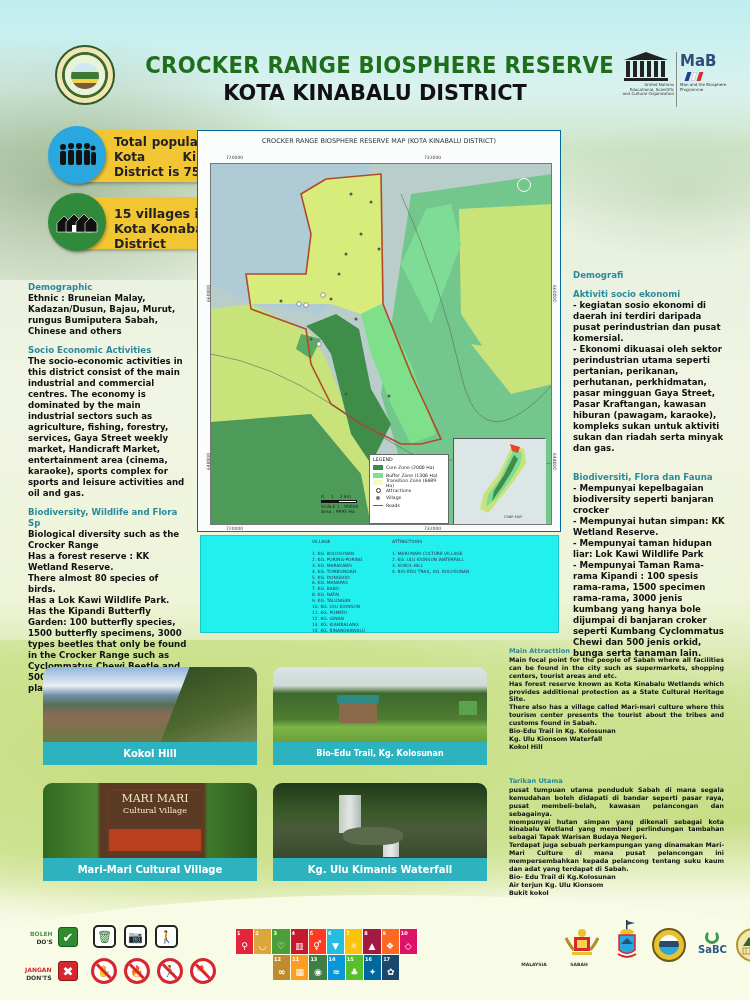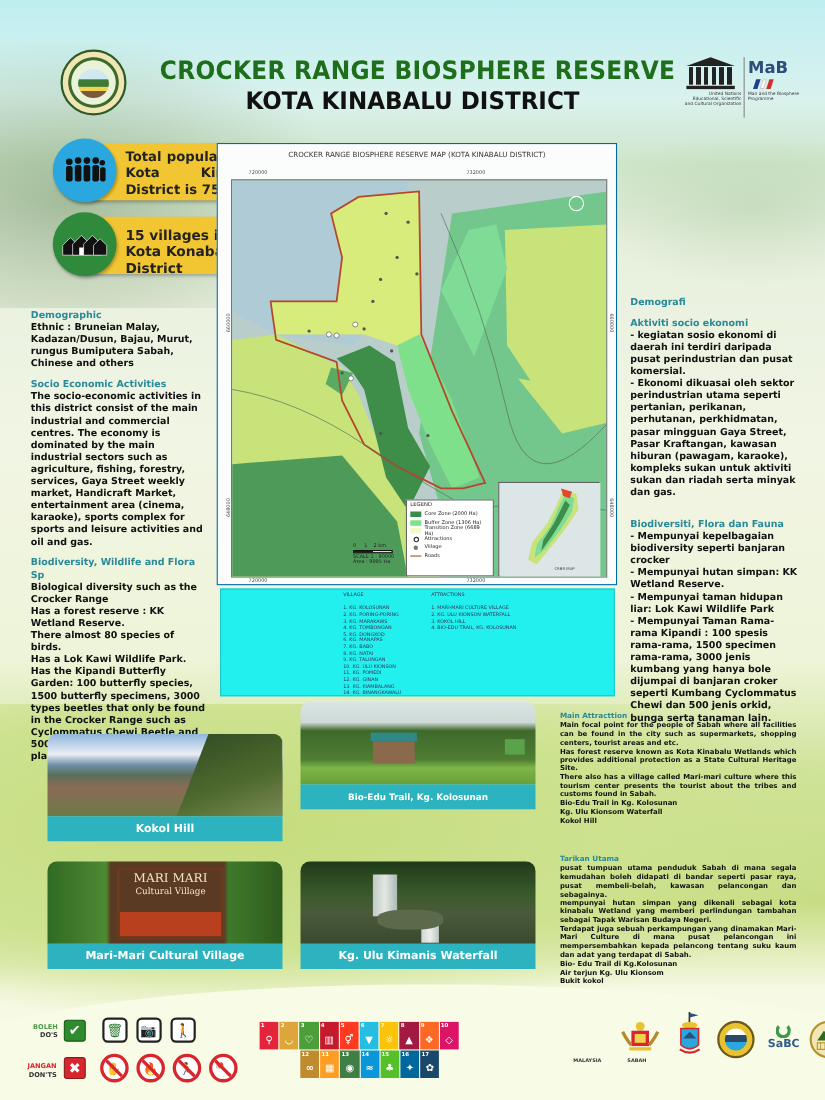--- a/index.html
+++ b/index.html
@@ -123,21 +123,21 @@
   .village-col .hd { margin-bottom: 6px; }
 
   
   .card { position: absolute; width: 214px; height: 98px; border-radius: 9px 9px 0 0; overflow: hidden; }
   .card .photo { position: absolute; left: 0; top: 0; width: 100%; height: 75px; }
   .card .cap {
     position: absolute; left: 0; top: 75px; width: 100%; height: 23px; background: #2cb3bf;
     color: #fff; font-weight: bold; font-size: 10px; display: flex; align-items: center; justify-content: center;
   }
   .card-1 { left: 43px; top: 667px; }
-  .card-2 { left: 273px; top: 638px; }
+  .card-2 { left: 273px; top: 667px; }
   .card-3 { left: 43px; top: 783px; }
   .card-4 { left: 273px; top: 783px; }
   .card-2 .cap { font-size: 8px; }
 
   
   .attr { position: absolute; left: 509px; font-size: 6.3px; line-height: 7.9px; font-weight: bold; color: #111; width: 215px; }
   .attr h4 { color: #2a8a9a; font-size: 6.6px; }
   .attr p { white-space: pre-line; text-align: justify; }
   .attr-en { top: 648px; }
   .attr-my { top: 778px; }

